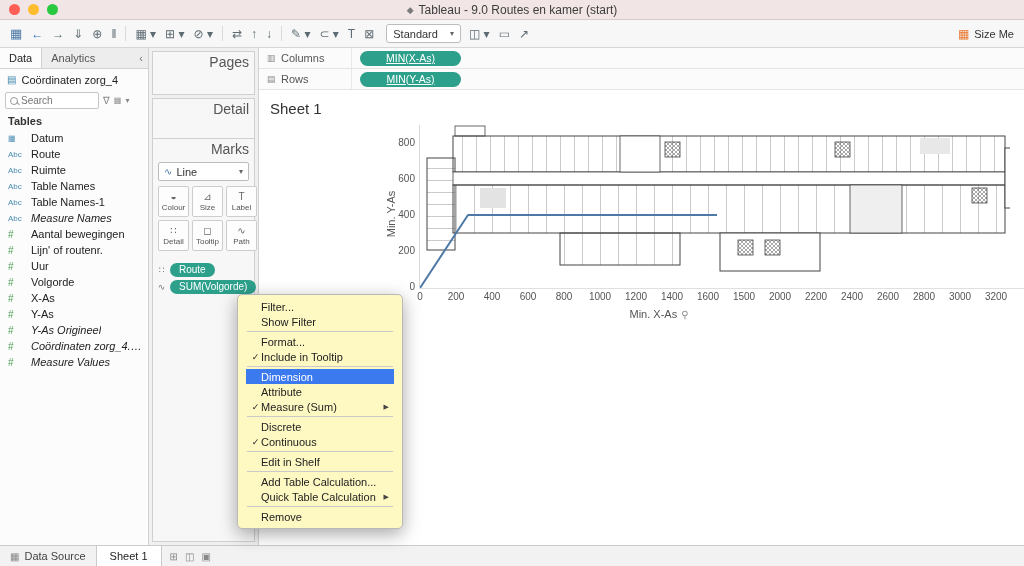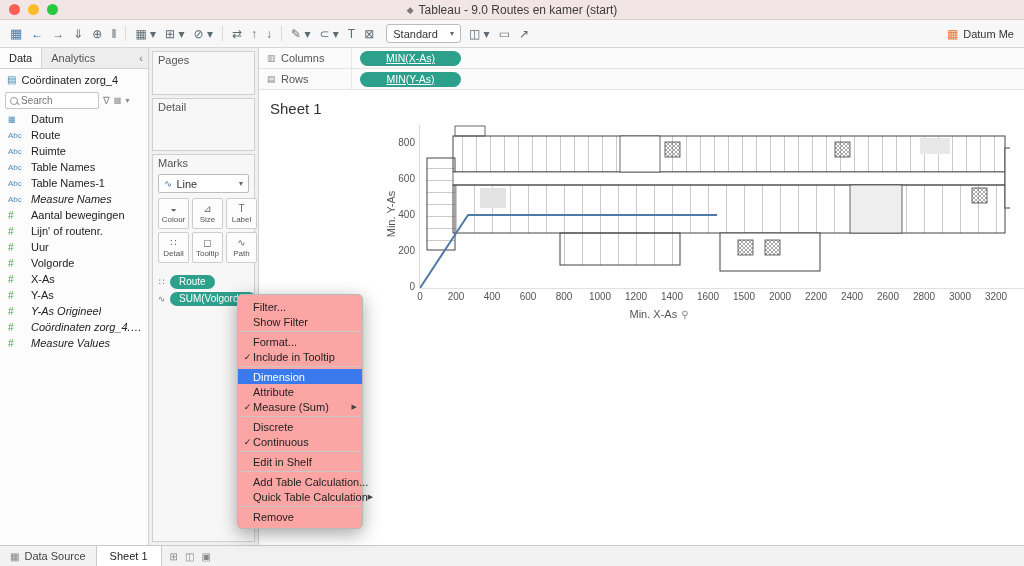--- a/index.html
+++ b/index.html
@@ -54,22 +54,22 @@
   .field.meas .ficon{color:#4e9e57;font-size:10px;}
   .field.italic .fname{font-style:italic}
   .fname{white-space:nowrap;overflow:hidden;text-overflow:ellipsis;}
 
   
   .shelf-panel{position:absolute;left:149px;top:0;bottom:0;width:110px;background:#f0f0f0;
                border-right:1px solid #d2d2d2;box-sizing:border-box;}
   .card{position:absolute;left:3px;right:3px;background:#f7f7f7;border:1px solid #d0d0d0;box-sizing:border-box;}
   .card.pages{top:3px;height:44px}
   .card.filters{top:50px;height:53px}
-  .card.marks{top:106px;bottom:3px}
-  .card-label{font-size:11px;color:#555;padding:2px 5px;}
+  .card.marks{top:90px;bottom:3px}
+  .card-label{font-size:14px;color:#555;padding:2px 5px;text-align:right;}
   .mark-type{margin:3px 5px;height:17px;background:#fff;border:1px solid #bcbcbc;border-radius:2px;
              display:flex;align-items:center;gap:4px;padding:0 5px;font-size:11px;color:#333;}
   .mt-icon{color:#4e79a7;font-size:10px}
   .mark-type .caret{margin-left:auto}
   .mbtns{display:grid;grid-template-columns:repeat(3,31px);gap:3px;margin:5px 5px;}
   .mbtn{height:29px;background:#fdfdfd;border:1px solid #cdcdcd;border-radius:2px;display:flex;
         flex-direction:column;align-items:center;justify-content:center;gap:1px;}
   .mbtn-icon{font-size:10px;color:#666;line-height:1}
   .mbtn-label{font-size:8px;color:#555}
   .mpills{margin-top:12px;display:flex;flex-direction:column;gap:3px;}
@@ -96,22 +96,22 @@
   .axis-v{position:absolute;left:160px;top:36px;width:1px;height:163px;background:#d8d8d8;}
   .axis-h{position:absolute;left:160px;top:199px;width:612px;height:1px;background:#e0e0e0;}
   .plot{position:absolute;left:161px;top:31px;width:590px;height:168px;}
   .x-ticks{position:absolute;left:143px;top:202px;width:612px;display:flex;}
   .xtick{width:36px;text-align:center;font-size:10px;color:#555;flex:none}
   .x-axis-title-wrap{position:absolute;left:310px;top:219px;width:180px;display:flex;justify-content:center;
                      gap:4px;align-items:center;font-size:11px;color:#555;}
   .pin{font-size:10px;color:#888}
 
   
-  .context-menu{position:absolute;left:237px;top:294px;width:126px;background:#fca5a5;border:1px solid #b9b9b9;
-                border-radius:5px;box-shadow:0 5px 18px rgba(0,0,0,0.35);padding:4px 0;box-sizing:border-box;z-index:10;}
+  .context-menu{position:absolute;left:237px;top:294px;width:166px;background:#fef9c3;border:1px solid #b9b9b9;
+                border-radius:5px;box-shadow:0 5px 18px rgba(0,0,0,0.35);padding:4px 8px;box-sizing:border-box;z-index:10;}
   .mi{height:15px;display:flex;align-items:center;padding:0 5px 0 4px;font-size:11px;color:#222;}
   .mcheck{width:11px;flex:none;font-size:9px;text-align:center;}
   .mlabel{flex:1;white-space:nowrap;}
   .marrow{font-size:7px;color:#444;flex:none}
   .mi.highlighted{background:#3b79ef;color:#fff;}
   .mi.highlighted .marrow{color:#fff}
   .mi.separator{height:1px;background:#c9c9c9;margin:2px 1px;padding:0;}
 
   
   .statusbar{position:absolute;left:0;right:0;bottom:0;height:21px;background:#f2f2f2;border-top:1px solid #cbcbcb;
@@ -167,21 +167,21 @@
       <span class="caret">▾</span>
     </div>
     <div class="tb-right">
 
     <span class="tbi">◫ ▾</span>
         <span class="tbi">▭</span>
         <span class="tbi">↗</span>
       </div>
     <div class="show-me">
       <span class="sm-icon">▦</span>
-      <span>Datum Me</span>
+      <span>Size Me</span>
     </div>
   </div>
 
   <div class="main">
 
     <div class="data-panel">
       <div class="dtabs">
         <div class="dtab active">Data</div>
         <div class="dtab">Analytics</div>
         <span class="collapse">‹</span>
@@ -191,20 +191,21 @@
         <span class="ds-name">Coördinaten zorg_4</span>
       </div>
       <div class="search-row">
         <div class="search-box">
           <span class="mag"></span>
           <input placeholder="Search" style="">
         </div>
         <span class="funnel">∇</span>
         <span class="viewopt">▦ ▾</span>
       </div>
+      <div class="tables-header">Tables</div>
       <div class="fields">
 
       <div class="field dim">
             <span class="ficon">▦</span>
             <span class="fname">Datum</span>
           </div>
           <div class="field dim">
             <span class="ficon">Abc</span>
             <span class="fname">Route</span>
           </div>

